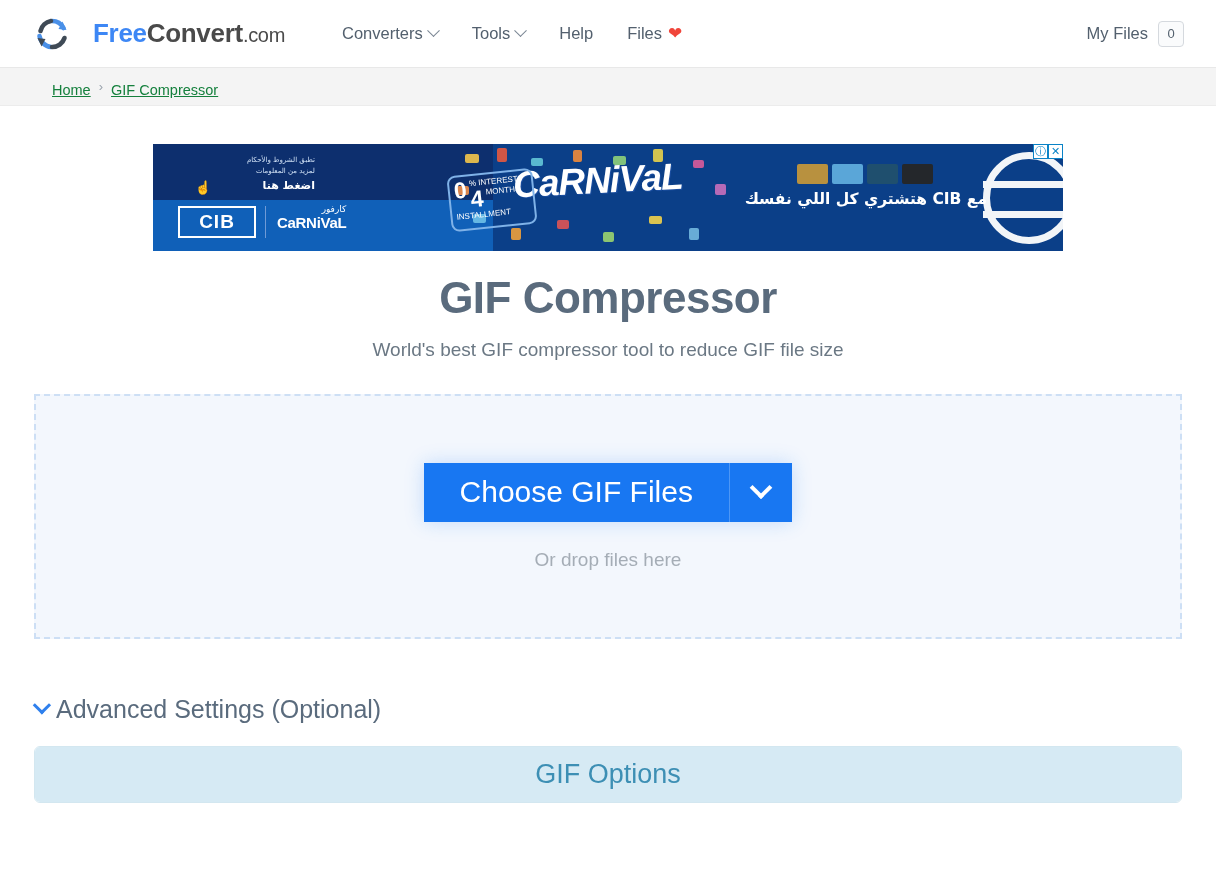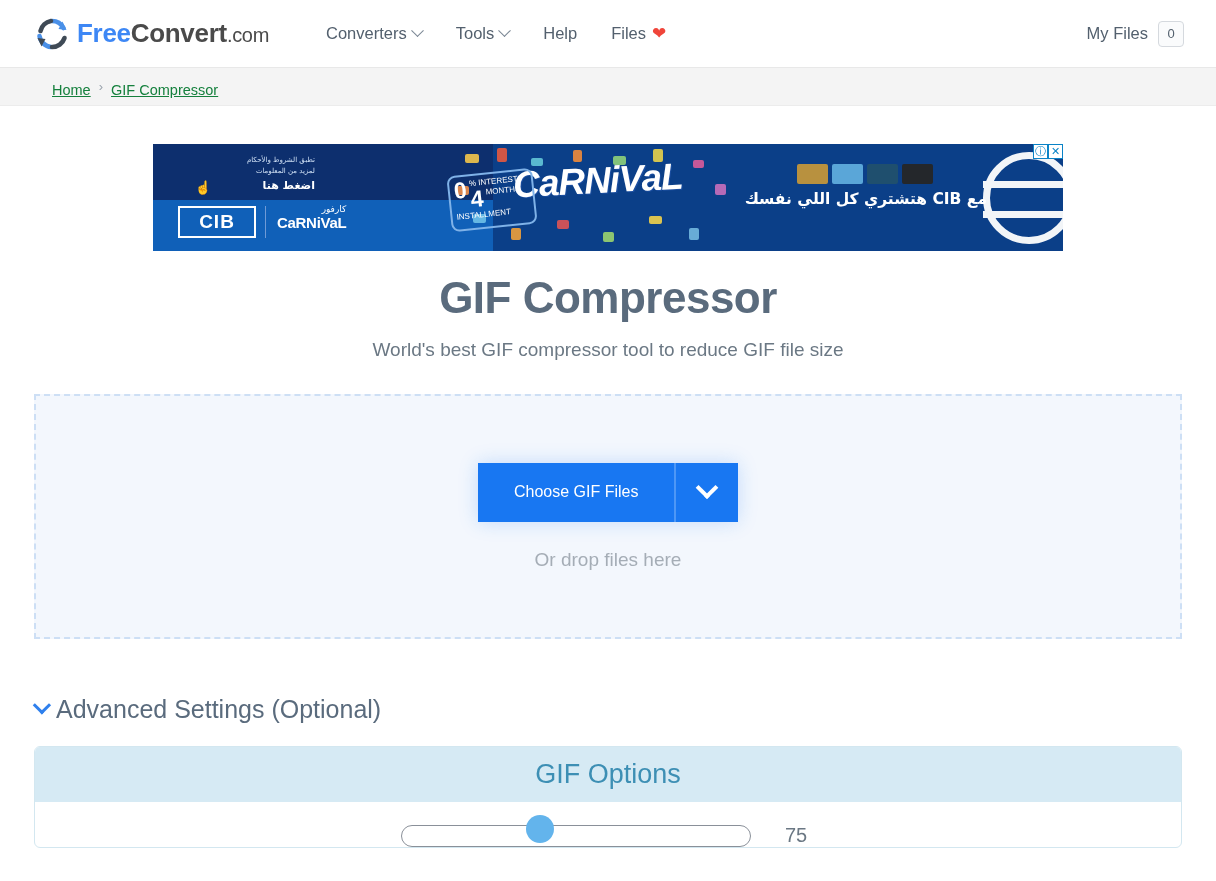--- a/index.html
+++ b/index.html
@@ -17,21 +17,21 @@
     background: #ffffff;
     border-bottom: 1px solid #e8e8e8;
     display: flex;
     align-items: center;
     padding: 0 32px;
     position: relative;
   }
   .logo-wrap {
     display: flex;
     align-items: center;
-    gap: 5px;
+    gap: 21px;
     cursor: pointer;
     text-decoration: none;
   }
   .logo-mark { width: 40px; height: 40px; display:block; }
   .logo-text {
     font-size: 26px;
     letter-spacing: -0.3px;
     white-space: nowrap;
   }
   .logo-text .free { color: #3d87f5; font-weight: bold; }
@@ -226,21 +226,21 @@
     background: #f3f7fd;
     display: flex; flex-direction: column;
     align-items: center; justify-content: center;
   }
   .choose-row {
     display: flex; align-items: stretch;
     box-shadow: 0 0 18px rgba(28,121,245,.22);
   }
   .choose-btn {
     background: #1877f2; color: #ffffff;
-    font-size: 16px;
+    font-size: 30px;
     padding: 0 36px; height: 59px;
     display: flex; align-items: center; justify-content: center;
     border: none; cursor: pointer;
     font-family: "Liberation Sans", sans-serif;
   }
   .choose-split {
     width: 1.5px; background: #4d97f6;
   }
   .choose-arrow {
     background: #1877f2; width: 62px; height: 59px;
@@ -439,20 +439,14 @@
 </div>
 
 <div class="adv-row">
   <i class="adv-chevron"></i>
   <span class="adv-label">Advanced Settings (Optional)</span>
 </div>
 
 <div class="options-wrap">
   <div class="options-panel">
     <div class="options-header">GIF Options</div>
-    <div class="options-body">
-      <div class="slider-track">
-        <div class="slider-thumb"></div>
-      </div>
-      <div class="slider-value">75</div>
-    </div>
   </div>
 </div>
 
 </body></html>

